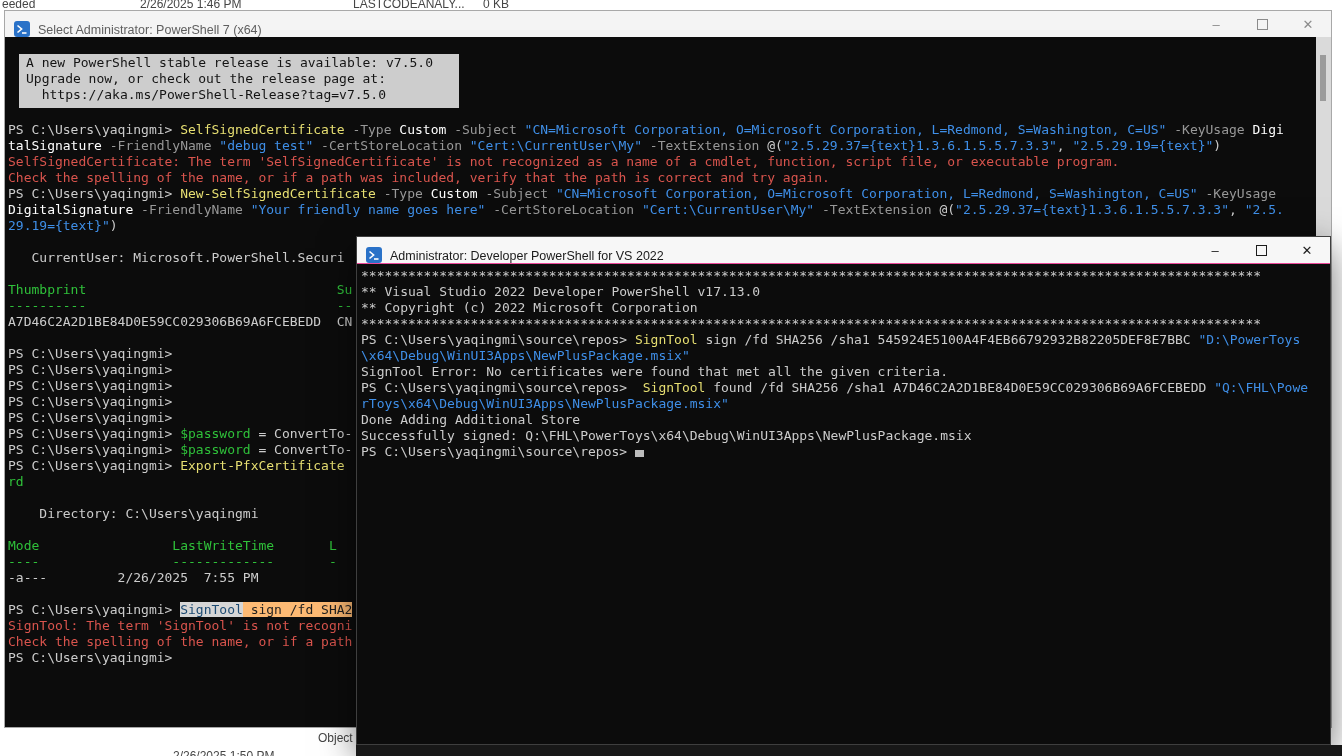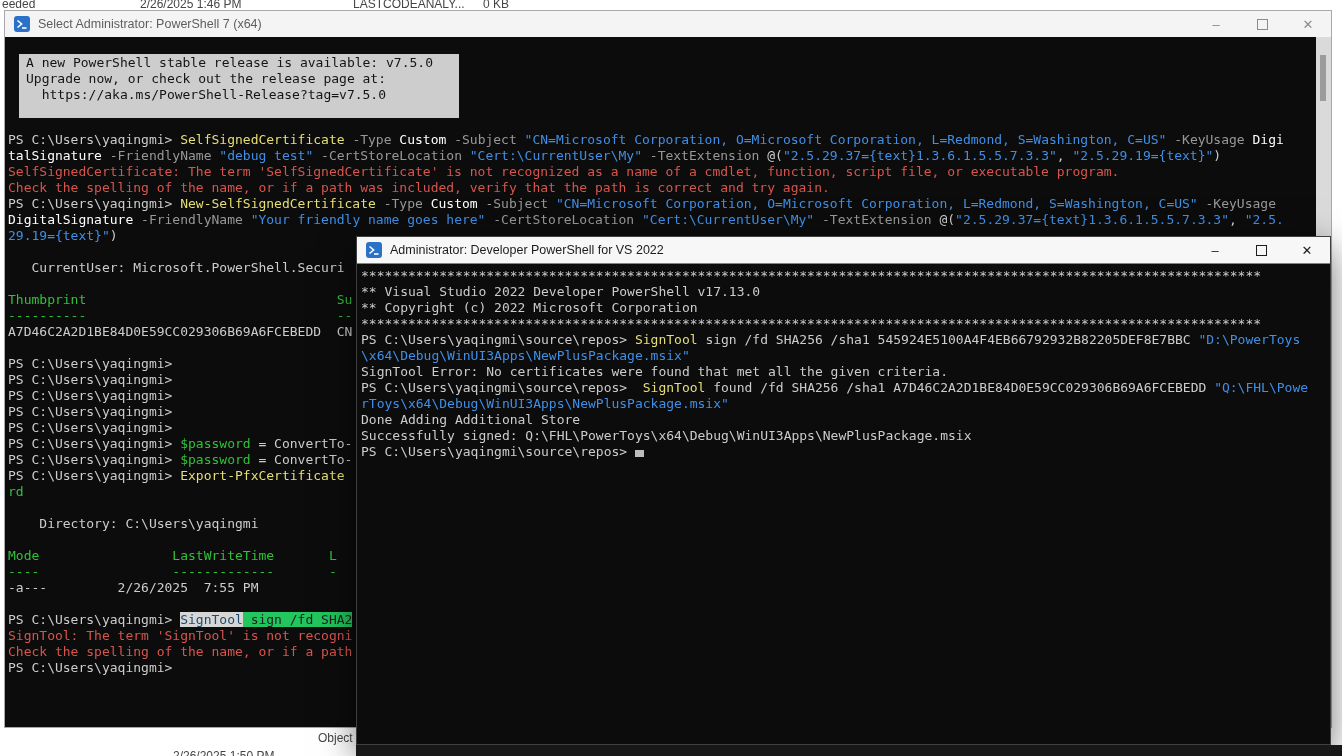--- a/index.html
+++ b/index.html
@@ -7,21 +7,21 @@
        font-family:"Liberation Sans","DejaVu Sans",sans-serif}
 
   
   .exp-text{position:absolute;font-size:12px;color:#454545;white-space:pre}
 
   
   .win{position:absolute;background:#0c0c0c;box-sizing:border-box}
   #win1{left:4px;top:10px;width:1328px;height:718px;border:1px solid #a8a8a8}
   #win2{left:356px;top:236px;width:975px;height:509px;border:1px solid #3f3f3f;
         box-shadow:0 12px 34px rgba(0,0,0,0.55)}
-  .tbar{height:26px;background:#f4f4f4;display:flex;align-items:center;overflow:hidden}
+  .tbar{height:26px;background:#f4f4f4;display:flex;align-items:flex-end;overflow:hidden}
   #win2 .tbar{background:#f7f7f7;border-bottom:1px solid #ec4899}
   .ps-icon{width:16px;height:16px;margin-left:9px;flex:0 0 auto}
   .ttl{font-size:12.5px;margin-left:8px;white-space:nowrap}
   #win1 .ttl{color:#5e5e5e}
   #win2 .ttl{color:#1b1b1b}
   .controls{margin-left:auto;display:flex;height:100%}
   .wbtn{width:46px;height:100%;display:flex;align-items:center;justify-content:center;
         font-size:13px;background:transparent;border:none;padding:0}
   #win1 .wbtn{color:#8b8b8b}
   #win2 .wbtn{color:#1c1c1c}
@@ -29,32 +29,32 @@
 
   
   .term{position:absolute;overflow:hidden;
         font-family:"DejaVu Sans Mono","Liberation Mono",monospace;
         font-size:13px;line-height:16px;color:#cccccc}
   #term1{left:0;top:26px;right:15px;bottom:0;padding:17px 0 0 3px}
   #term2{left:0;top:26px;right:0;bottom:0;padding:5px 0 0 4px}
   .tl{height:16px;white-space:pre}
   .sp14{height:14px}
   #notice-box{background:#cdcdcd;color:#141414;width:433px;margin-left:11px;
-              padding:1px 0 15px 7px}
+              padding:1px 0 5px 7px}
   #notice-box .tl span{color:#141414}
 
   .c-d{color:#cccccc}
   .c-w{color:#ffffff}
   .c-y{color:#e7df72}
   .c-g{color:#989898}
   .c-b{color:#3f8fe8}
   .c-v{color:#2fc13a}
   .c-r{color:#d9544d}
   .c-sc{color:#1d4b73;background:#d6d6d6}
-  .c-st{color:#1f1f1f;background:#22c55e}
+  .c-st{color:#1f1f1f;background:#fdba74}
   .c-cur{display:inline-block;width:9px;height:7px;background:#bdbdbd;vertical-align:-1px}
 
   
   #sb1{position:absolute;right:0;top:26px;bottom:0;width:15px;background:#dadada}
   #sb1 .thumb{position:absolute;left:4px;top:18px;width:6px;height:46px;background:#9b9b9b}
 
   
   #under2{position:absolute;left:356px;top:745px;width:986px;height:11px;background:#181818}
 </style>
 </head>

